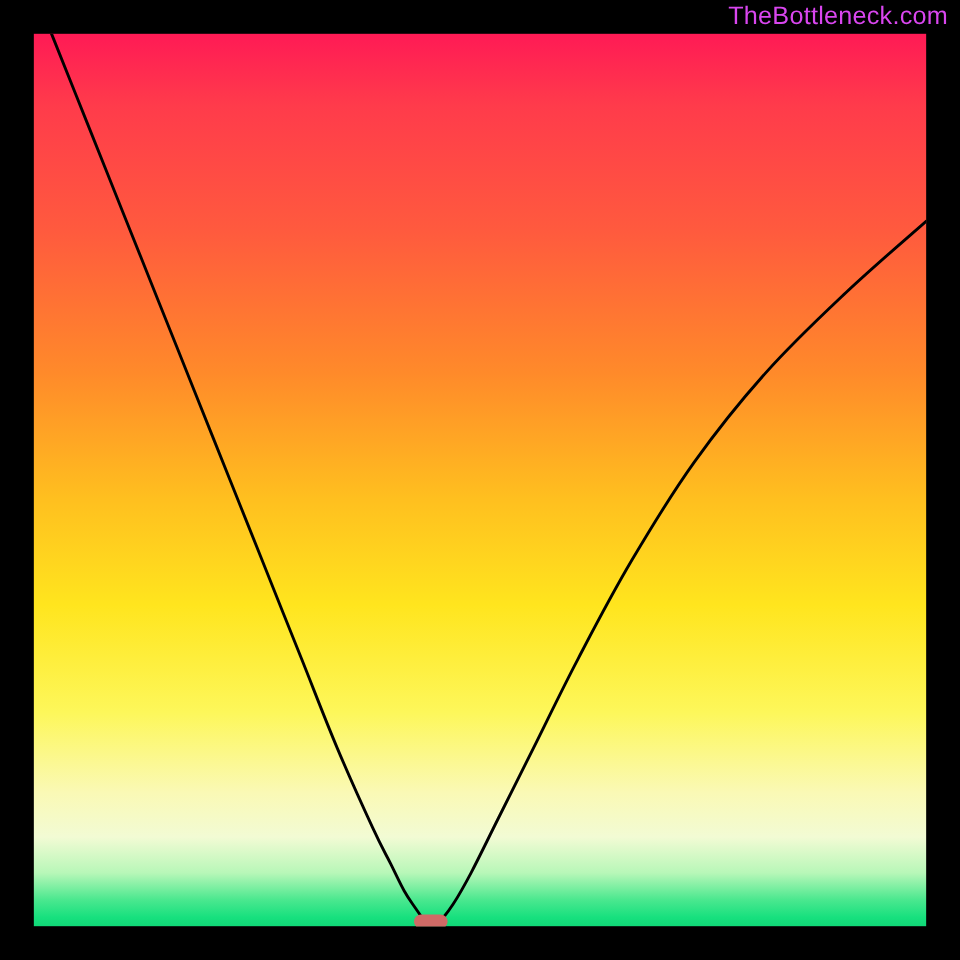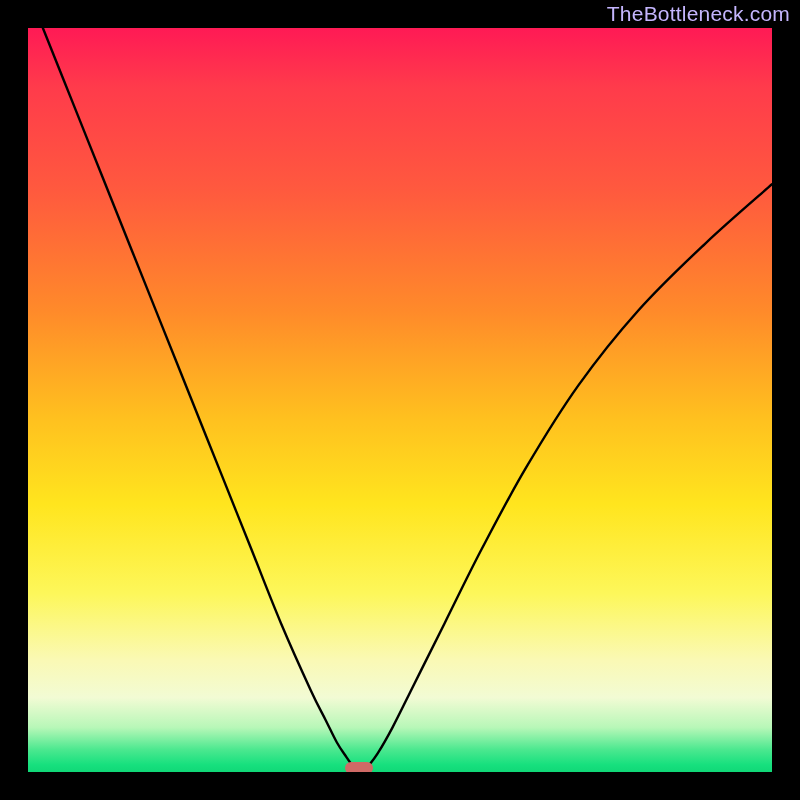--- a/index.html
+++ b/index.html
@@ -63,21 +63,21 @@
     width: 28px;
     height: 12px;
     border-radius: 6px;
     background: #cf6a66;
     transform: translate(-50%, -50%);
   }
   .watermark {
     position: absolute;
     top: 2px;
     right: 10px;
-    color: #c4b5fd;
+    color: #d946ef;
     font-size: 21px;
     letter-spacing: 0.2px;
     font-weight: 500;
   }
 </style>
 </head>
 <body>
 
 <div class="watermark">TheBottleneck.com</div>
 

